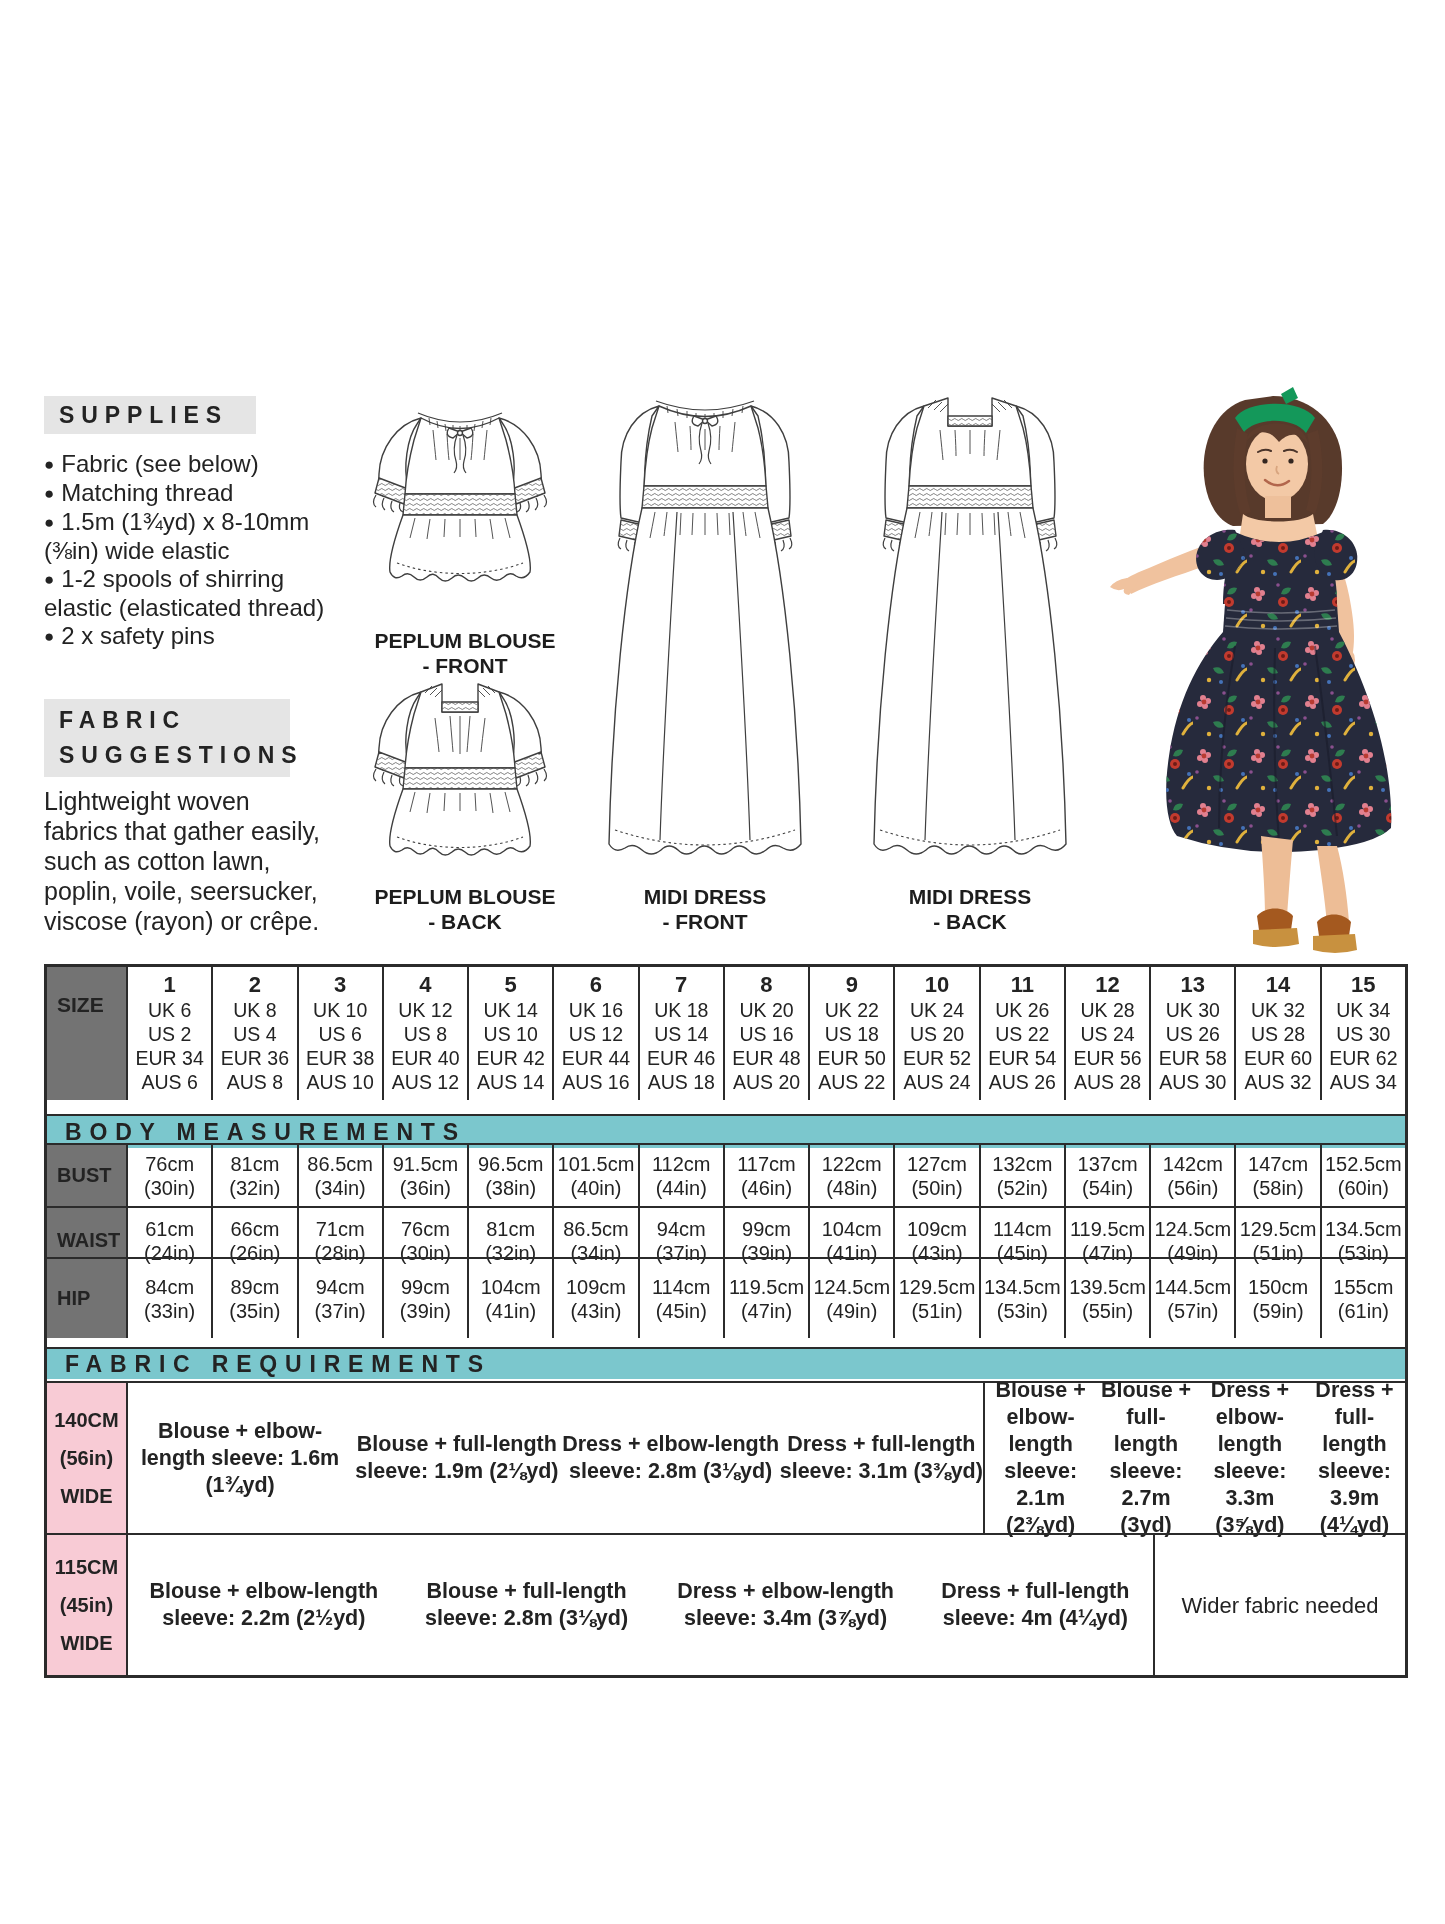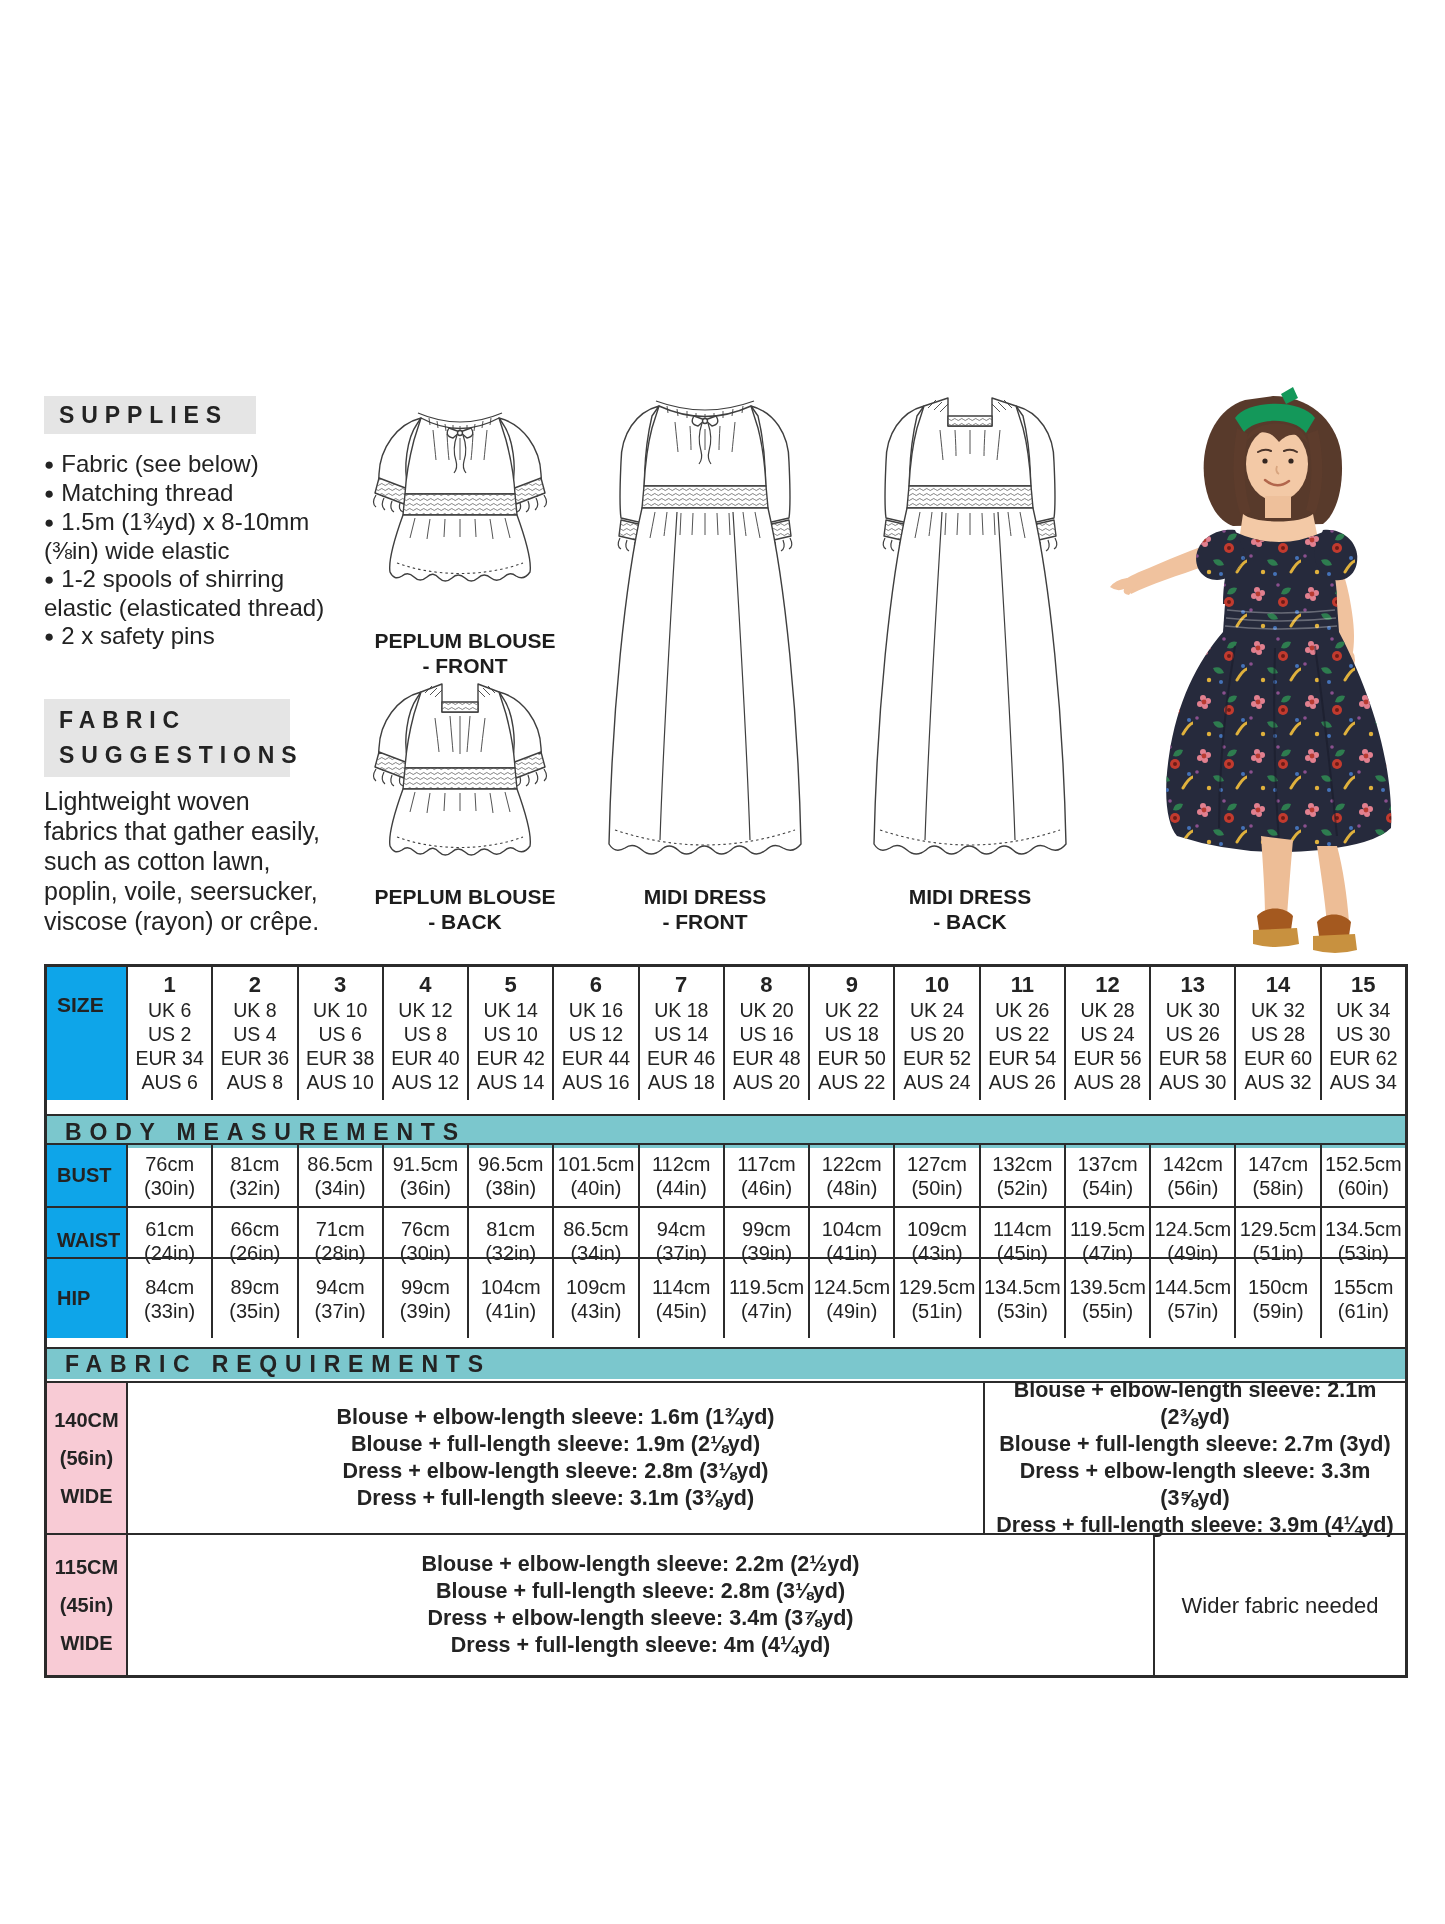--- a/index.html
+++ b/index.html
@@ -23,31 +23,31 @@
   
   .bigtable{position:absolute;left:44px;top:964px;width:1364px;height:714px;
             border:3px solid #2b2b2b;box-sizing:border-box;}
   .row{position:absolute;left:0;width:100%;display:flex;box-sizing:border-box;border-top:2px solid #2b2b2b;}
   .row.size-row{border-top:none;}
   .tealband{position:absolute;left:0;width:100%;background:#7bc7cd;border-top:2px solid #2b2b2b;
             box-sizing:border-box;display:flex;align-items:center;padding-left:18px;
             font-weight:bold;font-size:23px;letter-spacing:.34em;}
   .lblcell{flex:0 0 81px;border-right:2px solid #2b2b2b;box-sizing:border-box;
            display:flex;flex-direction:column;justify-content:center;font-weight:bold;font-size:20px;}
-  .lblcell.yellow{background:#0ea5e9;padding-left:10px;}
+  .lblcell.yellow{background:#737373;padding-left:10px;}
   .lblcell.pink{background:#f8cbd5;align-items:center;text-align:center;font-size:20px;line-height:26px;padding-left:0;gap:12px;}
   .lblcell.size-label{justify-content:flex-start;padding-top:26px;font-size:21px;}
   .cells{flex:1;display:flex;}
   .size-cell{flex:1;border-left:2px solid #2b2b2b;text-align:center;padding-top:5px;box-sizing:border-box;}
   .size-cell:first-child,.meas-cell:first-child{border-left:none;}
   .sz-num{font-weight:bold;font-size:22px;line-height:26px;}
   .sz-line{font-size:19.5px;line-height:24px;}
   .meas-cell{flex:1;border-left:2px solid #2b2b2b;display:flex;flex-direction:column;
              justify-content:center;text-align:center;font-size:20px;line-height:24px;box-sizing:border-box;}
-  .req-main{display:flex;flex-direction:column;justify-content:center;align-items:center;
+  .req-main{display:flex;flex-direction:row;justify-content:center;align-items:center;
             text-align:center;font-weight:bold;font-size:21.5px;line-height:27px;box-sizing:border-box;}
   .req-main + .req-main{border-left:2px solid #2b2b2b;}
   .req-plain{font-weight:normal;font-size:22px;}
   svg .ln{stroke:#3f3f3f;stroke-width:1.4;fill:#fff;stroke-linejoin:round;}
   svg .nf{fill:none;stroke:#3f3f3f;stroke-width:1.2;}
   svg .thin{fill:none;stroke:#3f3f3f;stroke-width:0.9;}
   svg .dots{fill:none;stroke:#3f3f3f;stroke-width:1.1;stroke-dasharray:2.5 3;}
 </style>
 </head>
 <body>

